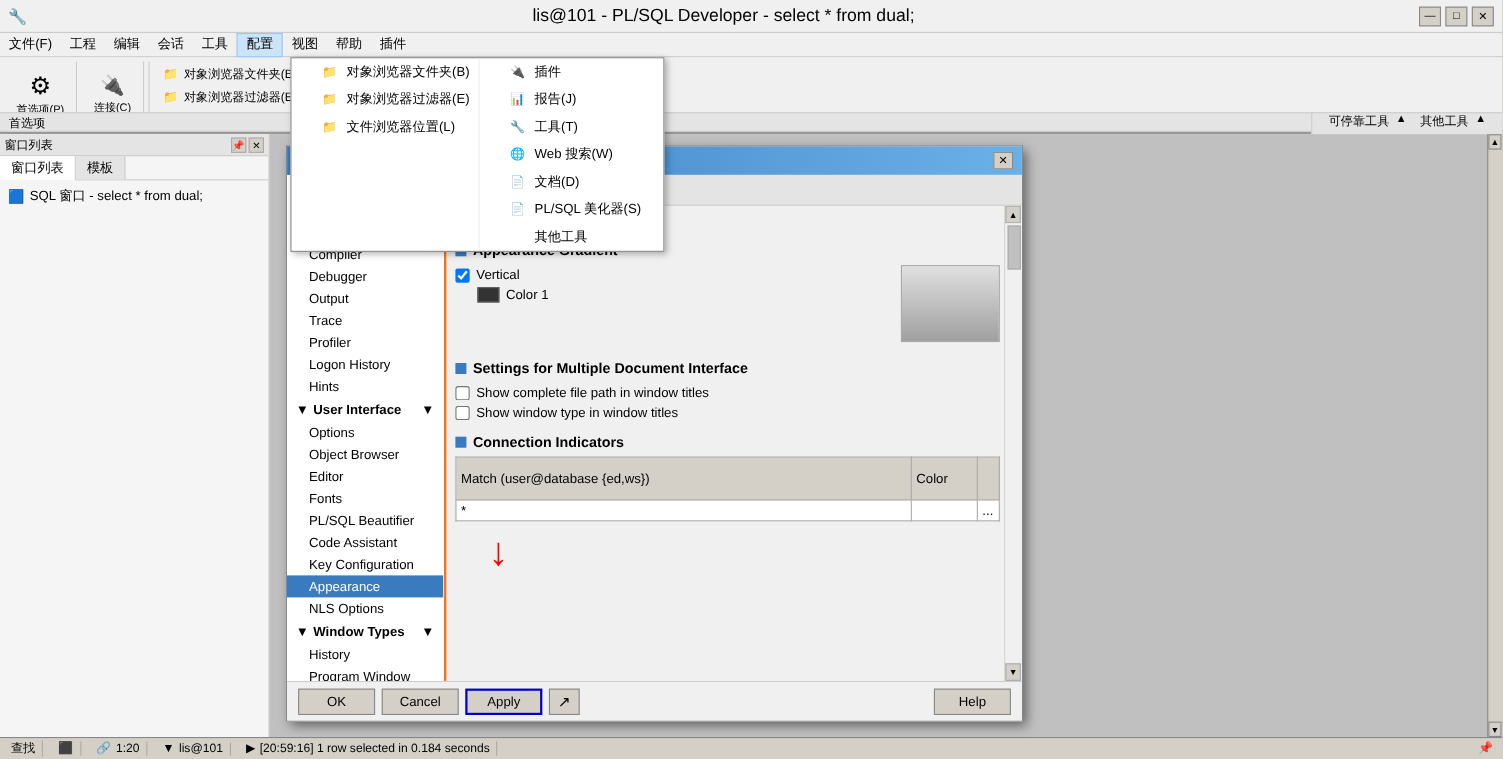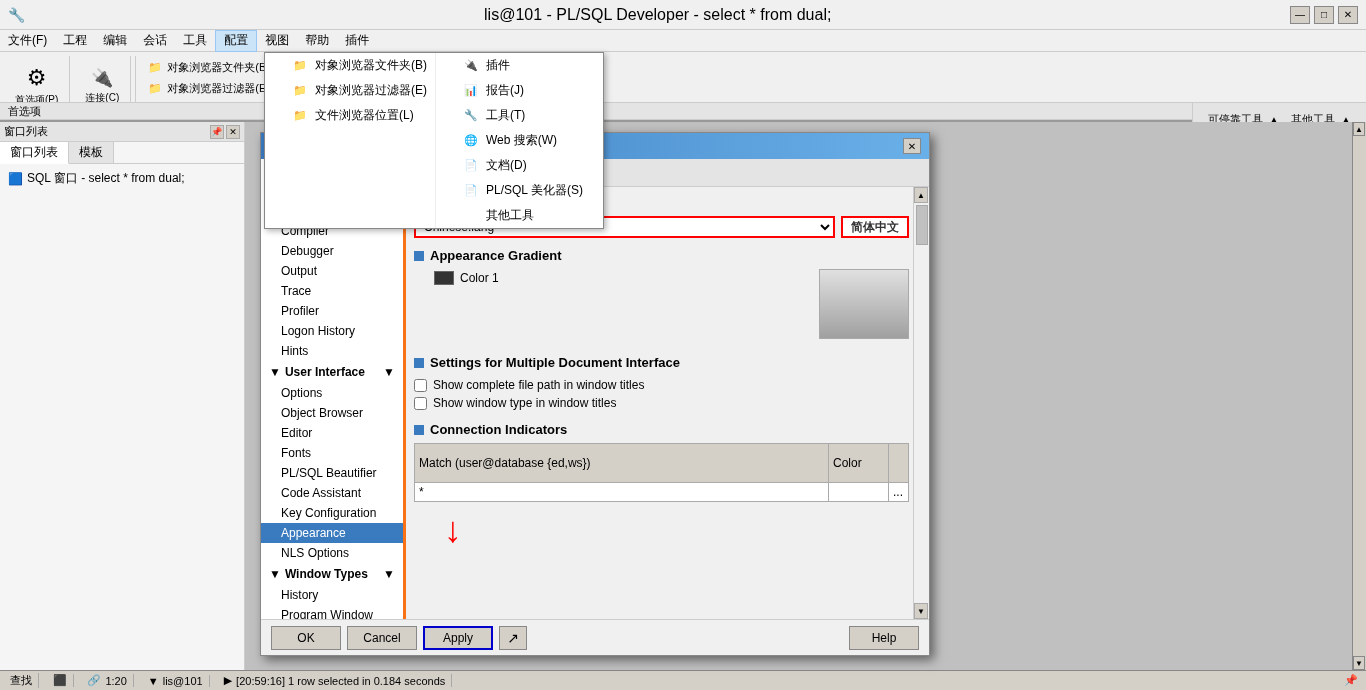--- a/index.html
+++ b/index.html
@@ -232,21 +232,21 @@
     <div style="display:flex;flex-direction:column;gap:2px;padding:2px;">
       <div class="ltb-small-btn">
         <span>其他工具</span>
       </div>
     </div>
 
     <div style="position:absolute;top:102px;left:0;right:0;background:#e4e4e4;height:18px;display:flex;align-items:center;padding:0 8px;font-size:11px;border-top:1px solid #ccc;border-bottom:1px solid #ccc;">
       <span>首选项</span>
       <span style="margin-left:auto;font-size:10px;">▲</span>
     </div>
-    <div style="position:absolute;top:102px;right:0;background:#e4e4e4;height:35px;display:flex;align-items:center;padding:0 15px;font-size:11px;border-top:1px solid #ccc;border-bottom:1px solid #ccc;border-left:1px solid #ccc;">
+    <div style="position:absolute;top:102px;right:0;background:#e4e4e4;height:35px;display:flex;align-items:flex-start;padding:0 15px;font-size:11px;border-top:1px solid #ccc;border-bottom:1px solid #ccc;border-left:1px solid #ccc;">
       <span>可停靠工具</span>
       <span style="margin-left:6px;font-size:10px;">▲</span>
       &nbsp;&nbsp;&nbsp;&nbsp;
       <span>其他工具</span>
       <span style="margin-left:6px;font-size:10px;">▲</span>
     </div>
   </div>
 
   <div class="content-area">
 
@@ -336,35 +336,33 @@
               <span style="font-size:12px;color:#cc0000;">*</span>
             </div>
 
             <div style="overflow-y:auto;height:calc(100% - 28px);padding:8px 20px 8px 8px;position:relative;">
 
               <div class="pref-section">
                 <div class="section-title">
                   <div class="section-dot"></div>
                   <span>Language</span>
                 </div>
-                <div class="lang-row">
-                  <select class="lang-select" style="height:22px;border:2px solid red;padding:0 4px;font-size:12px;flex:1;background:white;">
-                    <option>Chinese.lang</option>
-                  </select>
-                  <button class="lang-btn" style="height:22px;padding:0 8px;border:2px solid red;background:white;font-size:12px;cursor:pointer;color:#333;">简体中文</button>
-                </div>
               </div>
 
               <div class="gradient-section pref-section">
                 <div class="section-title">
                   <div class="section-dot"></div>
                   <span>Appearance Gradient</span>
                 </div>
                 <div style="display:flex;">
                   <div style="flex:1;">
+                    <div class="checkbox-row">
+                      <input type="checkbox" checked="" style="">
+                      <span>Vertical</span>
+                    </div>
                     <div class="color-row">
                       <div class="color-swatch"></div>
                       <span>Color 1</span>
                     </div>
                   </div>
                   <div style="width:90px;height:70px;background:linear-gradient(to bottom,#e0e0e0,#a0a0a0);border:1px solid #aaa;margin-left:10px;"></div>
                 </div>
               </div>
 
               <div class="mdi-section pref-section">

